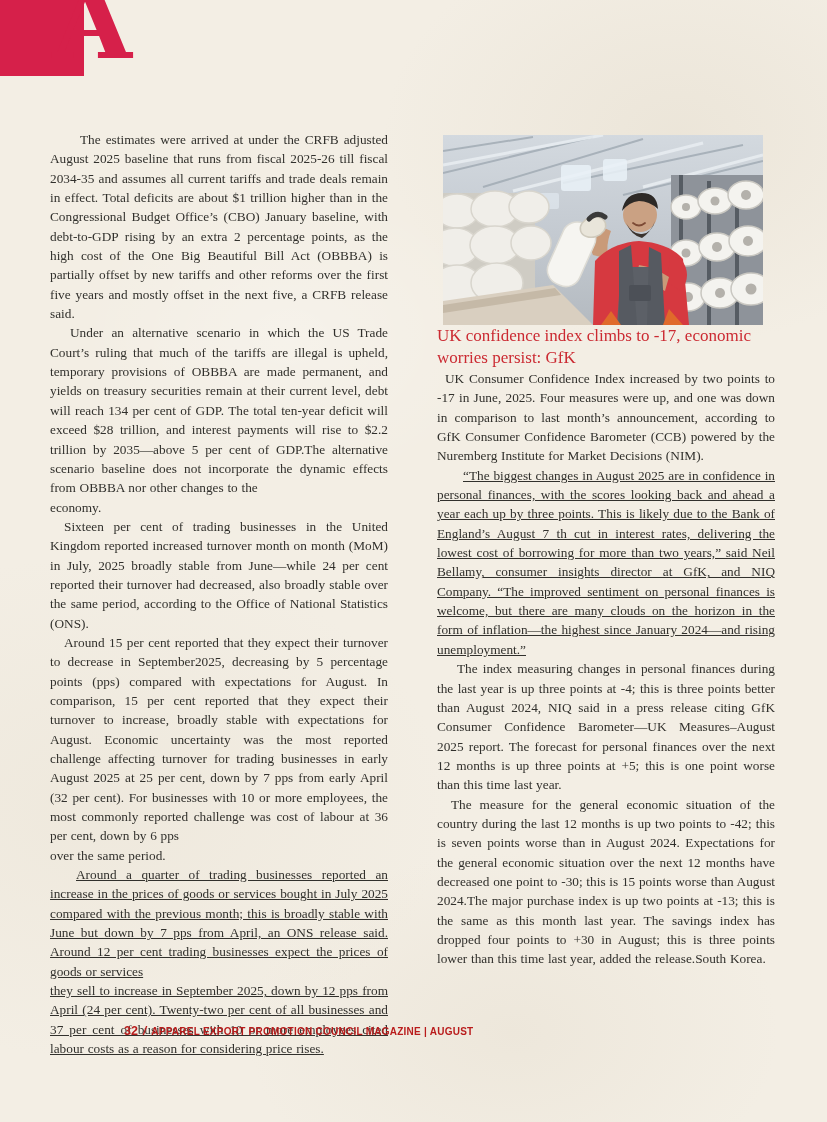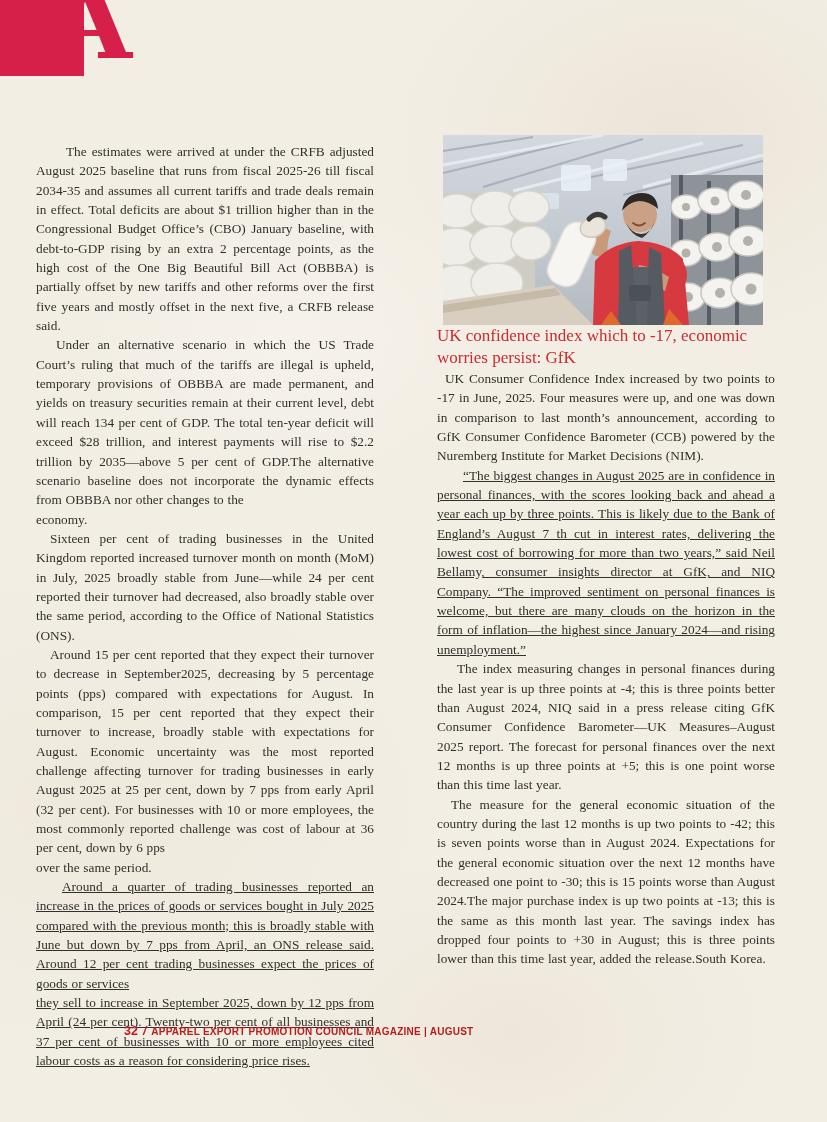--- a/index.html
+++ b/index.html
@@ -19,21 +19,21 @@
   
   .logo{position:absolute;left:0;top:0;width:200px;height:90px;}
   .logo-rect{position:absolute;left:0;top:0;width:84px;height:76px;background:#d6204a;}
   .logo-a{
     position:absolute;left:52px;top:-30px;
     font-family:"DejaVu Serif",serif;font-weight:700;font-size:103px;line-height:1;
     color:#d6204a;letter-spacing:0;
   }
   
   .col{position:absolute;top:130px;width:338px;}
-  .col-left{left:36px;margin-top:12px;}
+  .col-left{left:50px;}
   .col-right{left:437px;top:128px;}
   p.body{
     margin:0;font-size:13.3px;line-height:19.35px;text-align:justify;
     white-space:pre-line;word-spacing:.4px;
   }
   .ind0{text-indent:0;}
   .ind8{text-indent:8px;}
   .ind14{text-indent:14px;}
   .ind20{text-indent:20px;}
   .ind26{text-indent:26px;text-decoration:underline;}
@@ -181,21 +181,21 @@
           <path d="M226 174 L220 190 L240 190 Z" fill="#e06a2b"></path>
 
           <circle cx="197" cy="80" r="17" fill="#caa183"></circle>
           <path d="M179 76 Q182 58 199 58 Q214 58 215 74 Q206 66 196 66 Q186 67 179 76 Z" fill="#2d2926"></path>
           <path d="M183 88 Q190 100 199 99 Q209 98 212 86 Q208 97 199 103 Q189 101 183 88 Z" fill="#3a332e"></path>
           <path d="M190 88 q6 5 12 0" fill="none" stroke="#7c4a35" stroke-width="1.8" stroke-linecap="round"></path>
         </g>
       </svg>
     </div>
 
-    <h2 class="heading heading-right">UK confidence index which to -17, economic worries persist: GfK</h2>
+    <h2 class="heading heading-right">UK confidence index climbs to -17, economic worries persist: GfK</h2>
 
     <p class="body ind8">UK Consumer Confidence Index increased by two points to -17 in June, 2025. Four measures were up, and one was down in comparison to last month’s announcement, according to GfK Consumer Confidence Barometer (CCB) powered by the Nuremberg Institute for Market Decisions (NIM).</p>
     <p class="body ind26">“The biggest changes in August 2025 are in confidence in personal finances, with the scores looking back and ahead a year each up by three points. This is likely due to the Bank of England’s August 7 th  cut in interest rates, delivering the lowest cost of borrowing for more than two years,” said Neil Bellamy, consumer insights director at GfK, and NIQ Company. “The improved sentiment on personal finances is welcome, but there are many clouds on the horizon in the form of inflation—the highest since January 2024—and rising unemployment.”</p>
     <p class="body ind20">The index measuring changes in personal finances during the last year is up three points at -4; this is three points better than August 2024, NIQ said in a press release citing GfK Consumer Confidence  Barometer—UK Measures–August 2025 report. The forecast for personal finances over the next 12 months is up three points at +5; this is one point worse than this time last year.</p>
     <p class="body ind14">The measure for the general economic situation of the country during the last 12 months is up two points to -42; this is seven points worse than in August 2024. Expectations for the general economic situation over the next 12 months have decreased one point to -30; this is 15 points worse than August 2024.The major purchase index is up two points at -13; this is the same as this month last year. The savings index has dropped four points to +30 in August; this is three points lower than this time last year, added the release.South Korea.</p>
   </div>
 
   <div class="footer">
     <span class="pn">32</span>
     <span class="sep">/</span>

